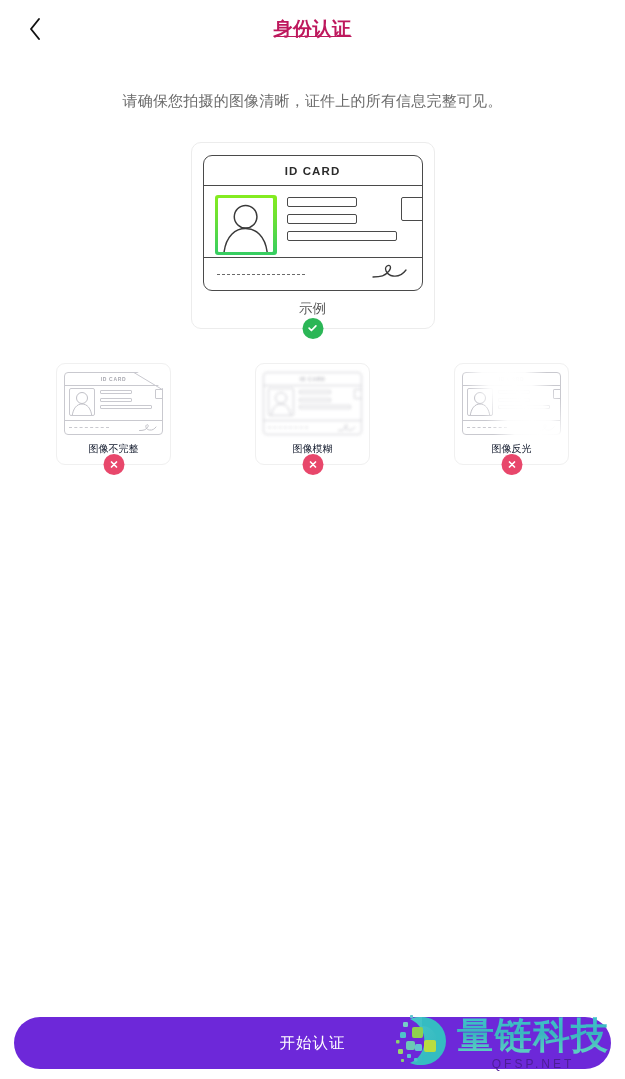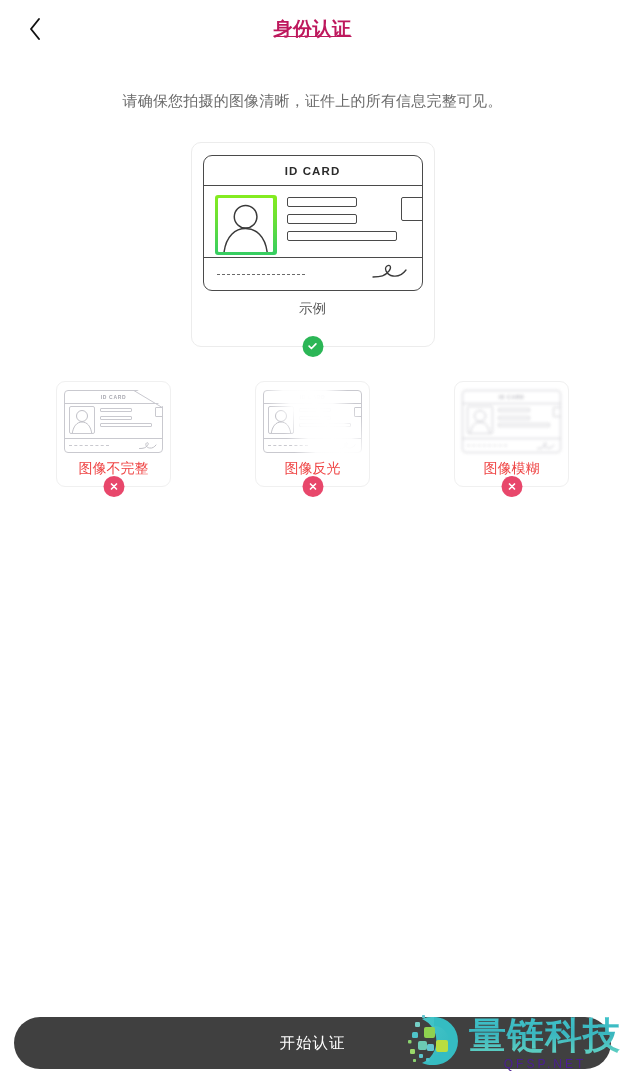--- a/index.html
+++ b/index.html
@@ -157,21 +157,21 @@
   .mrz {
     width: 88px;
     border-top: 1.6px dashed #6a6a6a;
     height: 0;
   }
   .example-caption {
     text-align: center;
     font-size: 13.5px;
     color: #555;
     margin-top: 9px;
-    margin-bottom: 18px;
+    margin-bottom: 0;
   }
   .badge {
     position: absolute;
     left: 50%;
     transform: translateX(-50%);
     width: 21px;
     height: 21px;
     border-radius: 50%;
     display: flex;
     align-items: center;
@@ -287,22 +287,22 @@
     align-items: center;
     justify-content: space-between;
   }
   .mini-mrz {
     width: 40px;
     border-top: 1px dashed #c9c9cf;
     height: 0;
   }
   .bad-caption {
     text-align: center;
-    font-size: 14px;
-    color: #ef4444;
+    font-size: 10px;
+    color: #0f172a;
     margin-top: 7px;
     margin-bottom: 2px;
   }
 
   
   .clip-corner {
     clip-path: polygon(0 0, 74% 0, 100% 26%, 100% 100%, 0 100%);
   }
   .corner-diag {
     position: absolute;
@@ -336,35 +336,35 @@
     right: 0;
     bottom: 10px;
     padding: 0 14px;
     box-sizing: border-box;
   }
   .cta-btn {
     width: 100%;
     height: 52px;
     border: none;
     border-radius: 26px;
-    background: #404040;
+    background: #6d28d9;
     color: #ffffff;
     font-family: inherit;
     font-size: 15.5px;
     letter-spacing: 1px;
     cursor: pointer;
     display: flex;
     align-items: center;
     justify-content: center;
   }
 
   
   .watermark {
     position: absolute;
-    right: 4px;
+    right: 16px;
     bottom: 6px;
     display: flex;
     align-items: center;
     gap: 5px;
     pointer-events: none;
     user-select: none;
   }
   .wm-text {
     display: flex;
     flex-direction: column;
@@ -488,20 +488,60 @@
       <span>
         <svg width="11" height="11" viewBox="0 0 11 11" fill="none">
           <path d="M3 3 L8 8 M8 3 L3 8" stroke="#fff" stroke-width="1.7" stroke-linecap="round"></path>
         </svg>
       </span>
     </div>
   </div>
 
   <div class="bad-item">
     <div class="bad-panel">
+      <div class="mini-card blurred">
+        <div class="mini-frame"></div>
+        <div class="mini-head">ID CARD</div>
+        <div class="mini-body">
+          <div class="mini-photo">
+            <svg width="100%" height="100%" viewBox="0 0 24 26" preserveAspectRatio="xMidYMax meet">
+              <circle cx="12" cy="9" r="5.5" fill="none" stroke="#c0c0c7" stroke-width="1"></circle>
+              <path d="M2 28 C3 19 7 15 12 15 C17 15 21 19 22 28" fill="none" stroke="#c0c0c7" stroke-width="1"></path>
+            </svg>
+          </div>
+          <div class="mini-fields">
+            <div class="mini-bar m1"></div>
+            <div class="mini-bar m2"></div>
+            <div class="mini-bar m3"></div>
+          </div>
+          <div class="mini-sq"></div>
+        </div>
+        <div class="mini-footline"></div>
+        <div class="mini-foot">
+          <div class="mini-mrz"></div>
+          <span>
+            <svg width="20" height="10" viewBox="0 0 38 20" fill="none">
+              <path d="M2 15 C10 15 14 14 18 9 C21 5 19 2 16 4 C13 6 15 13 22 14 C28 15 32 12 35 8" stroke="#c0c0c7" stroke-width="2" fill="none" stroke-linecap="round"></path>
+            </svg>
+          </span>
+        </div>
+      </div>
+      <div class="bad-caption">图像模糊</div>
+    </div>
+    <div class="badge bad">
+      <span>
+        <svg width="11" height="11" viewBox="0 0 11 11" fill="none">
+          <path d="M3 3 L8 8 M8 3 L3 8" stroke="#fff" stroke-width="1.7" stroke-linecap="round"></path>
+        </svg>
+      </span>
+    </div>
+  </div>
+
+  <div class="bad-item">
+    <div class="bad-panel">
       <div class="mini-card">
         <div class="mini-frame"></div>
         <div class="mini-head">ID CARD</div>
         <div class="mini-body">
           <div class="mini-photo">
             <svg width="100%" height="100%" viewBox="0 0 24 26" preserveAspectRatio="xMidYMax meet">
               <circle cx="12" cy="9" r="5.5" fill="none" stroke="#c0c0c7" stroke-width="1"></circle>
               <path d="M2 28 C3 19 7 15 12 15 C17 15 21 19 22 28" fill="none" stroke="#c0c0c7" stroke-width="1"></path>
             </svg>
           </div>
@@ -527,60 +567,20 @@
     </div>
     <div class="badge bad">
       <span>
         <svg width="11" height="11" viewBox="0 0 11 11" fill="none">
           <path d="M3 3 L8 8 M8 3 L3 8" stroke="#fff" stroke-width="1.7" stroke-linecap="round"></path>
         </svg>
       </span>
     </div>
   </div>
 
-  <div class="bad-item">
-    <div class="bad-panel">
-      <div class="mini-card blurred">
-        <div class="mini-frame"></div>
-        <div class="mini-head">ID CARD</div>
-        <div class="mini-body">
-          <div class="mini-photo">
-            <svg width="100%" height="100%" viewBox="0 0 24 26" preserveAspectRatio="xMidYMax meet">
-              <circle cx="12" cy="9" r="5.5" fill="none" stroke="#c0c0c7" stroke-width="1"></circle>
-              <path d="M2 28 C3 19 7 15 12 15 C17 15 21 19 22 28" fill="none" stroke="#c0c0c7" stroke-width="1"></path>
-            </svg>
-          </div>
-          <div class="mini-fields">
-            <div class="mini-bar m1"></div>
-            <div class="mini-bar m2"></div>
-            <div class="mini-bar m3"></div>
-          </div>
-          <div class="mini-sq"></div>
-        </div>
-        <div class="mini-footline"></div>
-        <div class="mini-foot">
-          <div class="mini-mrz"></div>
-          <span>
-            <svg width="20" height="10" viewBox="0 0 38 20" fill="none">
-              <path d="M2 15 C10 15 14 14 18 9 C21 5 19 2 16 4 C13 6 15 13 22 14 C28 15 32 12 35 8" stroke="#c0c0c7" stroke-width="2" fill="none" stroke-linecap="round"></path>
-            </svg>
-          </span>
-        </div>
-      </div>
-      <div class="bad-caption">图像模糊</div>
-    </div>
-    <div class="badge bad">
-      <span>
-        <svg width="11" height="11" viewBox="0 0 11 11" fill="none">
-          <path d="M3 3 L8 8 M8 3 L3 8" stroke="#fff" stroke-width="1.7" stroke-linecap="round"></path>
-        </svg>
-      </span>
-    </div>
-  </div>
-
 </div>
 
 <div class="footer">
   <button class="cta-btn">开始认证</button>
 </div>
 
 <div class="watermark">
   <span>
     <svg width="58" height="56" viewBox="0 0 58 56">
       <defs>

